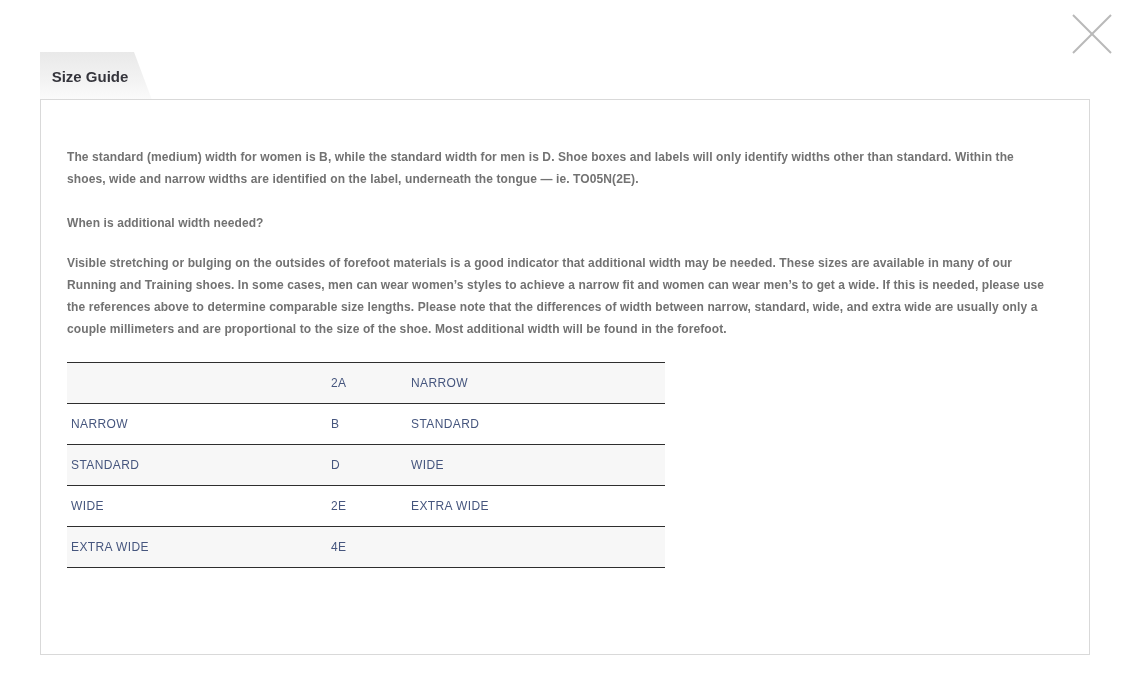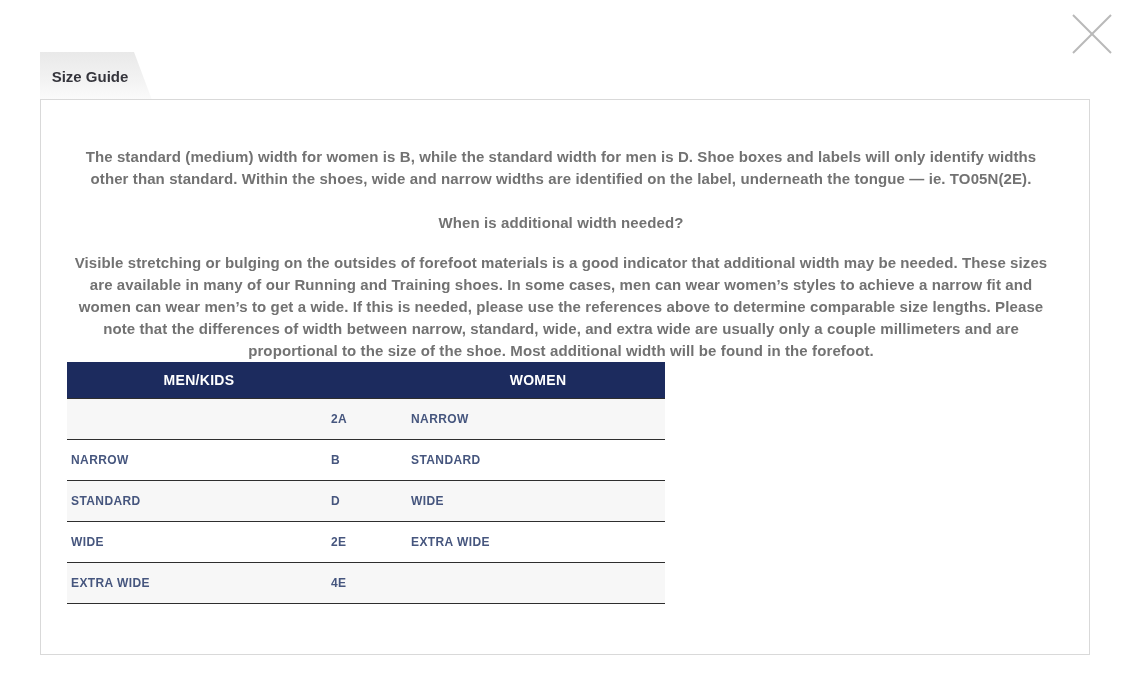--- a/index.html
+++ b/index.html
@@ -19,32 +19,32 @@
     background:linear-gradient(180deg,#e9e9e9 0%, #f3f3f3 60%, #fbfbfb 100%);
     clip-path:polygon(0 0, calc(100% - 18px) 0, 100% 100%, 0 100%);
     z-index:1; padding-right:12px; }
   .tab-active { left:152px; top:44px; width:130px; height:57px; background:#ffffff;
     border:1px solid #d2d2d2; border-bottom:none; z-index:3; }
 
   
   .panel { position:absolute; left:40px; top:99px; width:1050px; height:556px;
     background:#ffffff; border:1px solid #d9d9d9; z-index:2; }
 
-  .body-copy { position:absolute; left:26px; width:988px; font-size:15px;
-    line-height:22px; color:#727272; font-weight:bold; letter-spacing:0.1px;text-align:center; }
+  .body-copy { position:absolute; left:26px; width:988px; font-size:12px;
+    line-height:22px; color:#727272; font-weight:bold; letter-spacing:0.1px; }
   .intro { top:46px; }
   .question { top:112px; }
   .q-head { margin-bottom:18px; }
 
   
   .wtable { position:absolute; left:26px; top:262px; width:598px; font-weight:bold; }
   .wt-header { display:flex; height:36px; background:#1c2b5e; align-items:center;
     color:#ffffff; font-size:14px; letter-spacing:0.3px; }
   .wt-row { display:flex; height:41px; align-items:center; border-top:1px solid #2e2e2e;
-    color:#46567e; font-size:12px; letter-spacing:0.4px; font-weight:bold; }
+    color:#46567e; font-size:12px; letter-spacing:0.4px; font-weight:normal; }
   .wt-row:nth-child(odd) { background:#f7f7f7; }
   .wt-row:nth-child(even) { background:#ffffff; }
   .wt-rows { border-bottom:1px solid #2e2e2e; }
   .c1 { width:264px; padding-left:4px; }
   .c2 { width:80px; }
   .c3 { width:254px; }
   .hc1 { width:264px; text-align:center; }
   .hc2 { width:80px; }
   .hc3 { width:254px; text-align:center; }
 </style>
@@ -67,25 +67,20 @@
   <div class="panel">
 
     <p class="body-copy intro">The standard (medium) width for women is B, while the standard width for men is D. Shoe boxes and labels will only identify widths other than standard. Within the shoes, wide and narrow widths are identified on the label, underneath the tongue — ie. TO05N(2E).</p>
 
     <div class="body-copy question">
       <p class="q-head">When is additional width needed?</p>
       <p>Visible stretching or bulging on the outsides of forefoot materials is a good indicator that additional width may be needed. These sizes are available in many of our Running and Training shoes. In some cases, men can wear women’s styles to achieve a narrow fit and women can wear men’s to get a wide. If this is needed, please use the references above to determine comparable size lengths. Please note that the differences of width between narrow, standard, wide, and extra wide are usually only a couple millimeters and are proportional to the size of the shoe. Most additional width will be found in the forefoot.</p>
     </div>
 
     <div class="wtable">
-      <div class="wt-header">
-        <div class="hc1">MEN/KIDS</div>
-        <div class="hc2"></div>
-        <div class="hc3">WOMEN</div>
-      </div>
       <div class="wt-rows">
         <div class="wt-row">
           <div class="c1"></div>
           <div class="c2">2A</div>
           <div class="c3">NARROW</div>
         </div>
         <div class="wt-row">
           <div class="c1">NARROW</div>
           <div class="c2">B</div>
           <div class="c3">STANDARD</div>

